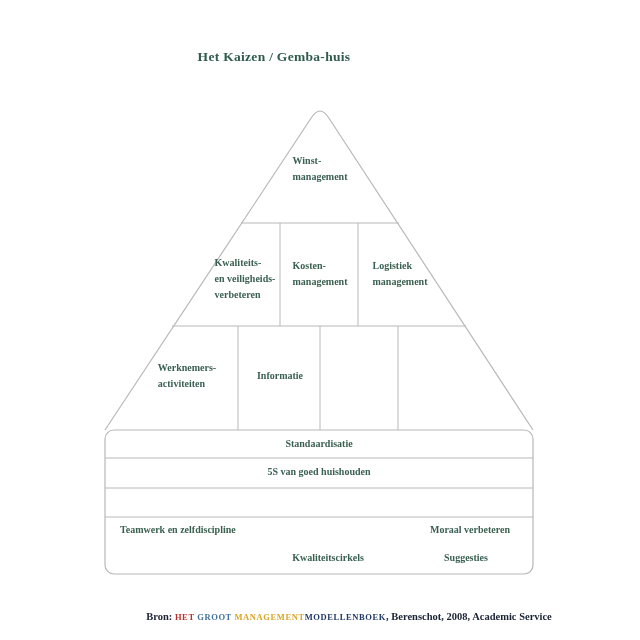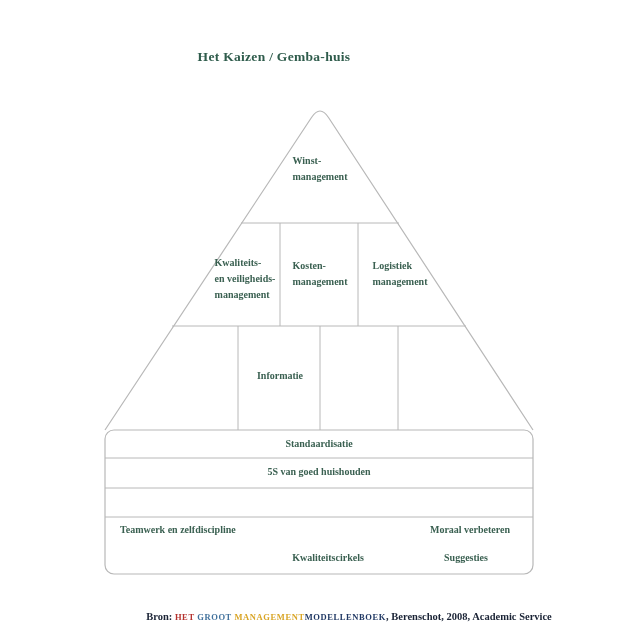--- a/index.html
+++ b/index.html
@@ -102,26 +102,28 @@
     <path stroke-width="1" d="M105 458 H533"></path>
     <path stroke-width="1" d="M105 488 H533"></path>
     <path stroke-width="1" d="M105 517 H533"></path>
   </svg>
 
   <div class="lbl" style="left:320px; top:169px;">Winst-
 management</div>
 
   <div class="lbl" style="left:245px; top:279px;">Kwaliteits-
 en veiligheids-
-management</div>
+verbeteren</div>
   <div class="lbl" style="left:320px; top:274px;">Kosten-
 management</div>
   <div class="lbl" style="left:400px; top:274px;">Logistiek
 management</div>
 
+  <div class="lbl" style="left:187px; top:376px;">Werknemers-
+activiteiten</div>
   <div class="lbl" style="left:280px; top:376px;">Informatie</div>
   <div class="lbl" style="left:359px; top:376px;"></div>
 
   <div class="lbl" style="left:319px; top:444px;">Standaardisatie</div>
   <div class="lbl" style="left:319px; top:472px;">5S van goed huishouden</div>
 
   <div class="lbl-left" style="left:120px; top:530px;">Teamwerk en zelfdiscipline</div>
   <div class="lbl" style="left:470px; top:530px;">Moraal verbeteren</div>
   <div class="lbl" style="left:328px; top:558px;">Kwaliteitscirkels</div>
   <div class="lbl" style="left:466px; top:558px;">Suggesties</div>

